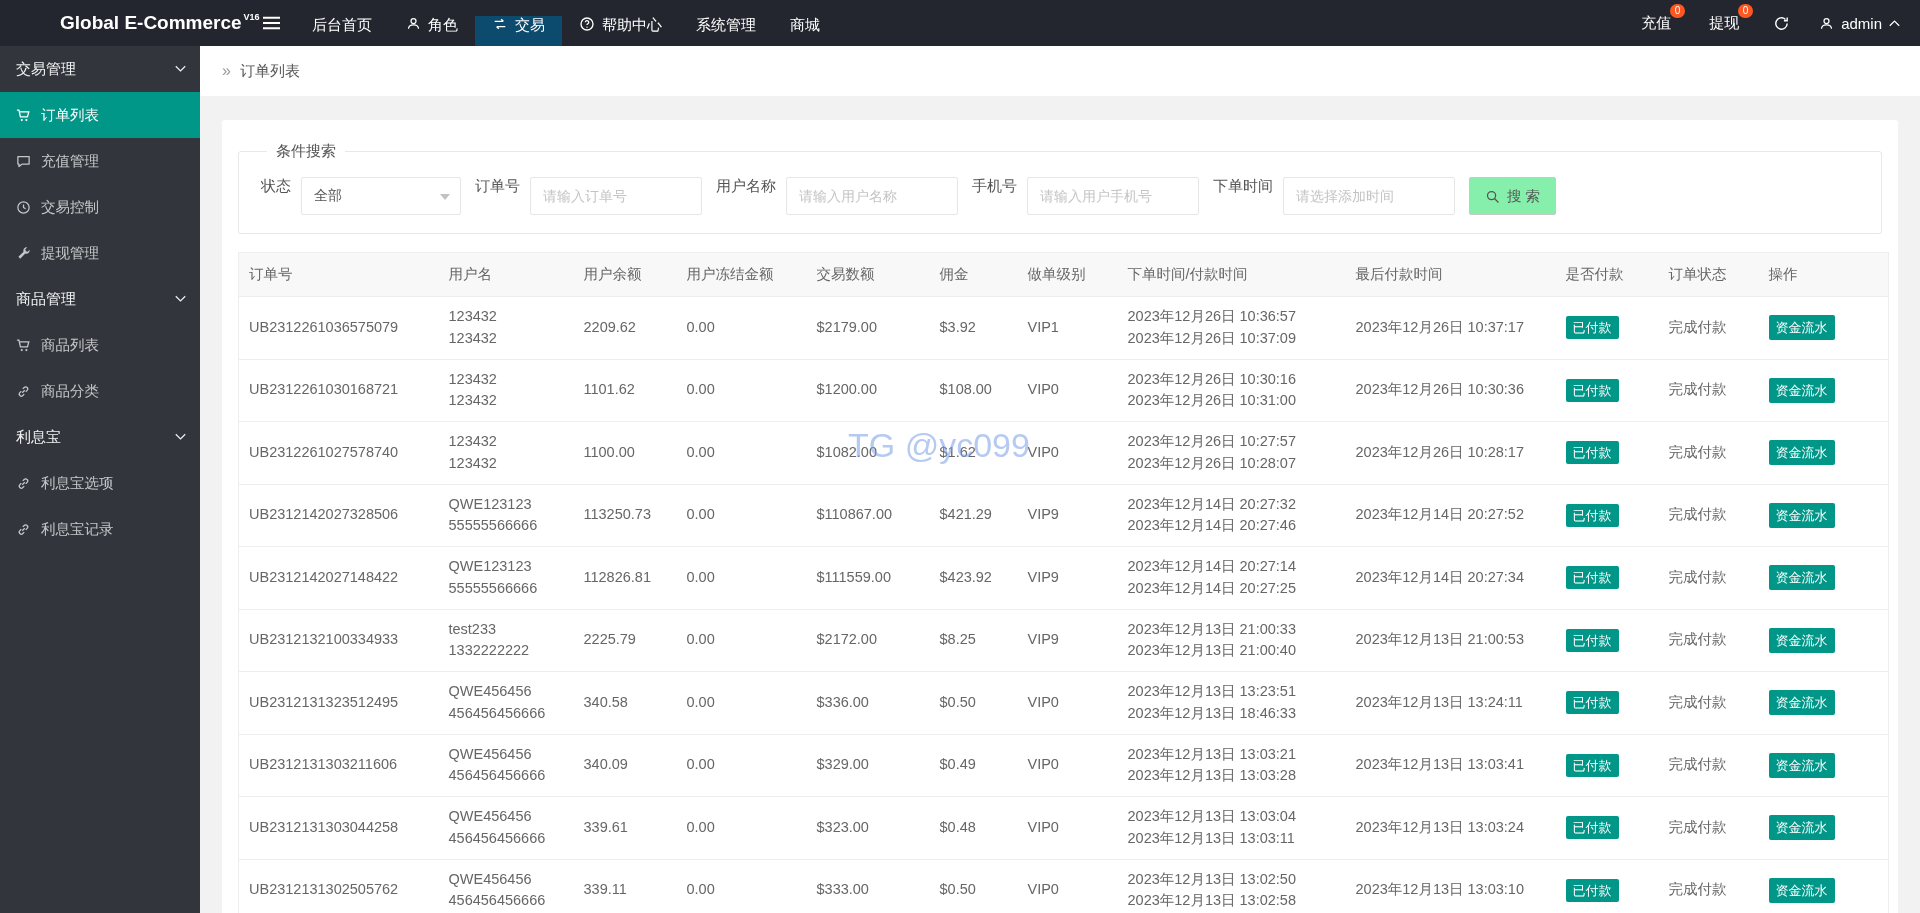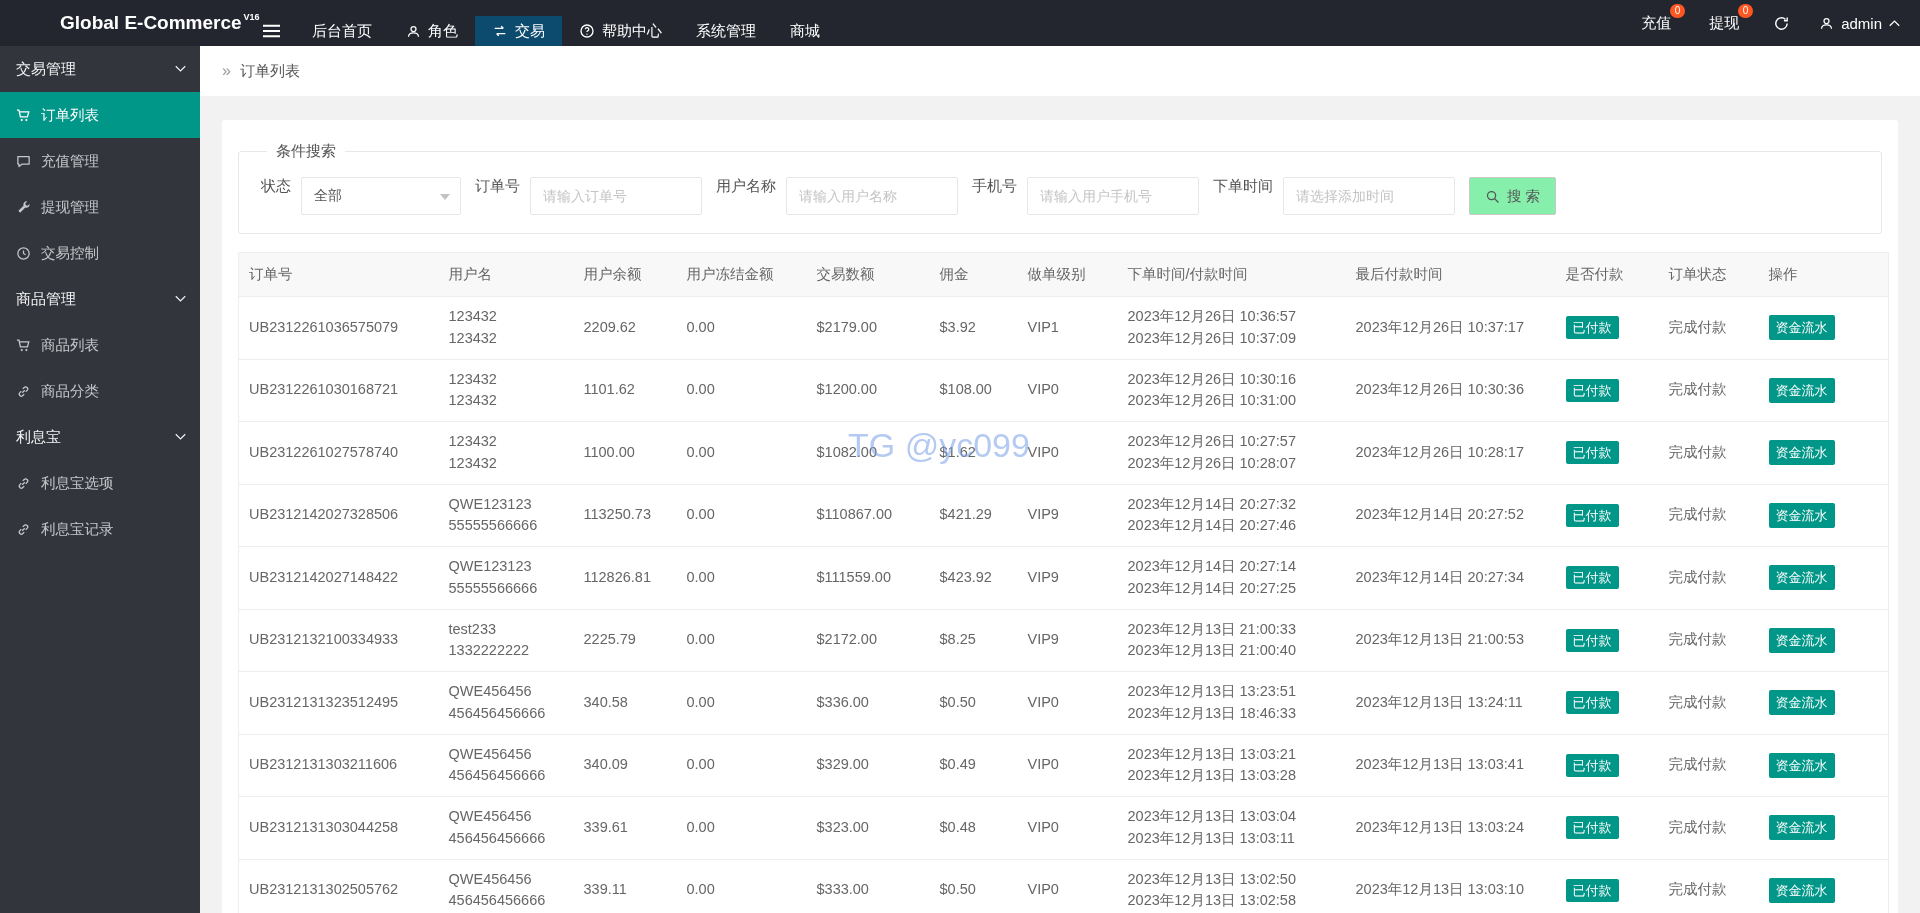--- a/index.html
+++ b/index.html
@@ -5,21 +5,21 @@
   *{box-sizing:border-box;margin:0;padding:0;}
   html,body{width:1920px;height:913px;overflow:hidden;}
   body{font-family:"Liberation Sans","DejaVu Sans",sans-serif;background:#f2f2f2;color:#333;}
   svg{display:block;}
 
   
   .navbar{height:46px;background:#23262e;display:flex;align-items:stretch;color:#fff;}
   .logo{width:200px;flex-shrink:0;display:flex;align-items:center;padding-left:12px;font-size:19px;font-weight:bold;white-space:nowrap;margin-left:48px;}
   .logo sup{font-size:9px;margin-left:2px;transform:translateY(-6px);font-weight:bold;}
   .nav-left{display:flex;align-items:stretch;}
-  .nav-item{display:flex;align-items:center;gap:7px;padding:0 17px;font-size:15px;cursor:pointer;color:#fff;margin-top:16px;}
+  .nav-item{display:flex;align-items:flex-start;gap:7px;padding:0 17px;font-size:15px;cursor:pointer;color:#fff;margin-top:16px;}
   .nav-item.hamburger{padding:0 15px;}
   .nav-item.active{background:#0c4a6e;}
   .nav-right{margin-left:auto;display:flex;align-items:stretch;}
   .time-block{display:flex;flex-direction:column;justify-content:center;align-items:center;padding:4px 20px;line-height:1.4;gap:48px;}
   .time-label{font-size:13px;}
   .time-value{font-size:14.5px;}
   .nav-badge-item{position:relative;display:flex;align-items:center;padding:0 19px;font-size:15px;cursor:pointer;}
   .badge{position:absolute;top:4px;right:5px;background:#ff5722;color:#fff;font-size:10px;line-height:14px;min-width:15px;text-align:center;border-radius:8px;padding:0 3px;}
   .icon-btn{display:flex;align-items:center;padding:0 15px;cursor:pointer;}
   .admin-item{display:flex;align-items:center;gap:7px;padding:0 20px 0 14px;font-size:15px;cursor:pointer;}
@@ -153,31 +153,31 @@
         </svg>
       <span>订单列表</span>
     </div>
     <div class="side-item">
       <svg width="15" height="15" viewBox="0 0 24 24" fill="none" stroke="currentColor" stroke-width="2" stroke-linejoin="round">
           <path d="M3 4h18v12H10l-5.2 4v-4H3z"></path>
         </svg>
       <span>充值管理</span>
     </div>
     <div class="side-item">
+      <svg width="15" height="15" viewBox="0 0 24 24" fill="none" stroke="currentColor" stroke-width="2">
+          <circle cx="12" cy="12" r="9"></circle>
+          <path d="M12 7v5l3.4 2"></path>
+        </svg>
+      <span>交易控制</span>
+    </div>
+    <div class="side-item">
       <svg width="15" height="15" viewBox="0 0 24 24" fill="currentColor">
           <path d="M21.7 6.1a5.2 5.2 0 0 1-6.8 5.9l-8.2 8.2-2.9-2.9 8.2-8.2a5.2 5.2 0 0 1 5.9-6.8l-3 3 .9 2.9 2.9.9z"></path>
         </svg>
       <span>提现管理</span>
-    </div>
-    <div class="side-item">
-      <svg width="15" height="15" viewBox="0 0 24 24" fill="none" stroke="currentColor" stroke-width="2">
-          <circle cx="12" cy="12" r="9"></circle>
-          <path d="M12 7v5l3.4 2"></path>
-        </svg>
-      <span>交易控制</span>
     </div>
 
     <div class="side-group-header">
       <span>商品管理</span>
       <svg width="11" height="8" viewBox="0 0 14 9" fill="none" stroke="currentColor" stroke-width="1.5">
           <path d="M1 1l6 6 6-6"></path>
         </svg>
     </div>
     <div class="side-item">
       <svg width="15" height="15" viewBox="0 0 24 24" fill="none" stroke="currentColor" stroke-width="2">

